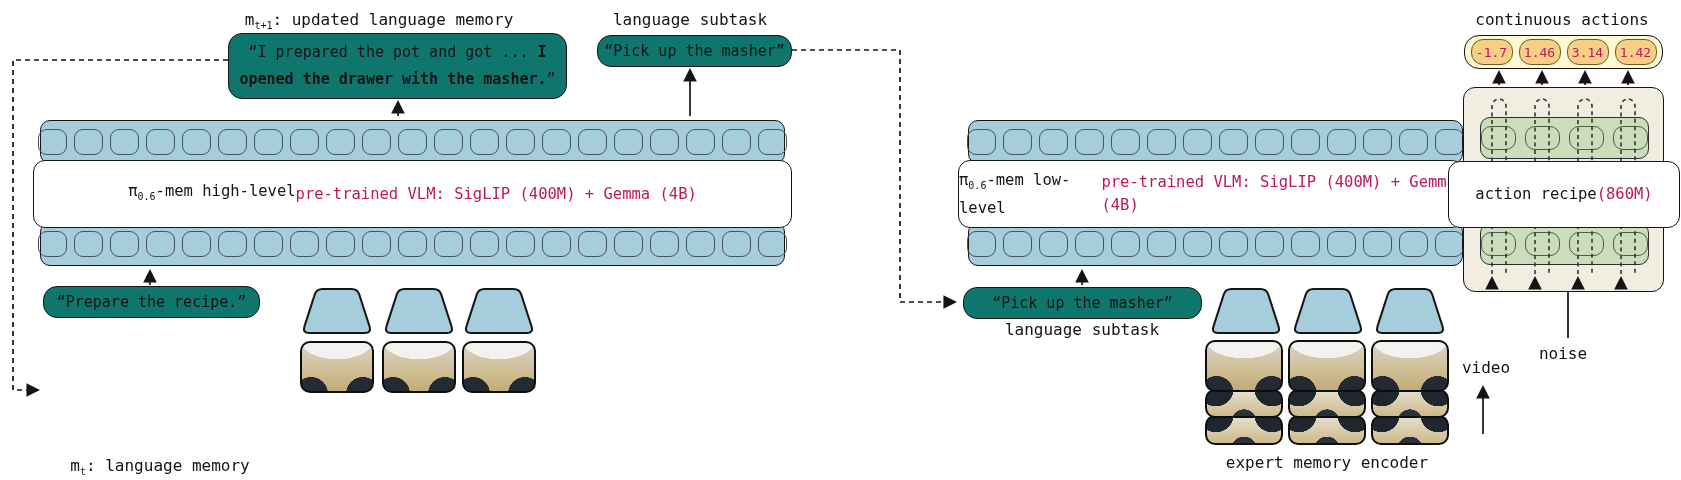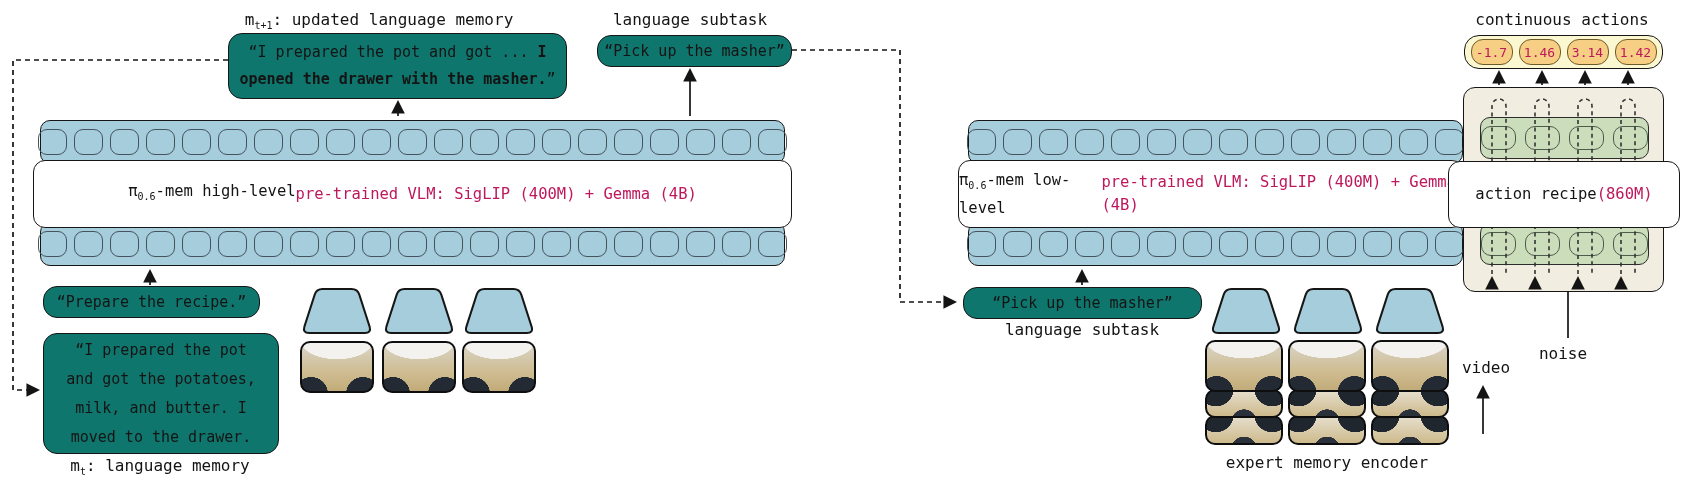--- a/index.html
+++ b/index.html
@@ -110,26 +110,20 @@
       <span class="pill"></span>
       <span class="pill"></span>
       <span class="pill"></span>
       <span class="pill"></span>
       <span class="pill"></span>
       <span class="pill"></span>
     </div>
 
   <div class="abs pinkbox" style="left:43px;top:286px;width:215px;height:30px;">“Prepare the recipe.”</div>
 
-  <div class="abs pinkbox memlines" style="left:43px;top:333px;width:234px;height:119px;flex-direction:column;">
-    <div>“I prepared the pot</div>
-    <div>and got the potatoes,</div>
-    <div>milk, and butter. I</div>
-    <div>moved to the drawer.</div>
-  </div>
 
   <div class="abs label" style="left:10px;top:456px;width:300px;"><span>m</span><span class="sub">t</span><span>: language memory</span></div>
 
   <svg class="abs trap" style="left:301px;top:287px;" width="72" height="48">
       <path d="M21.5 2 H50.5 Q56.5 2 58.3 7.6 L68.6 39.6 Q70.6 46 63.8 46 H8.2 Q1.4 46 3.4 39.6 L13.7 7.6 Q15.5 2 21.5 2 Z" fill="#a5cddb" stroke="#161616" stroke-width="2"></path>
     </svg>
   <svg class="abs trap" style="left:383px;top:287px;" width="72" height="48">
       <path d="M21.5 2 H50.5 Q56.5 2 58.3 7.6 L68.6 39.6 Q70.6 46 63.8 46 H8.2 Q1.4 46 3.4 39.6 L13.7 7.6 Q15.5 2 21.5 2 Z" fill="#a5cddb" stroke="#161616" stroke-width="2"></path>
     </svg>
   <svg class="abs trap" style="left:463px;top:287px;" width="72" height="48">

